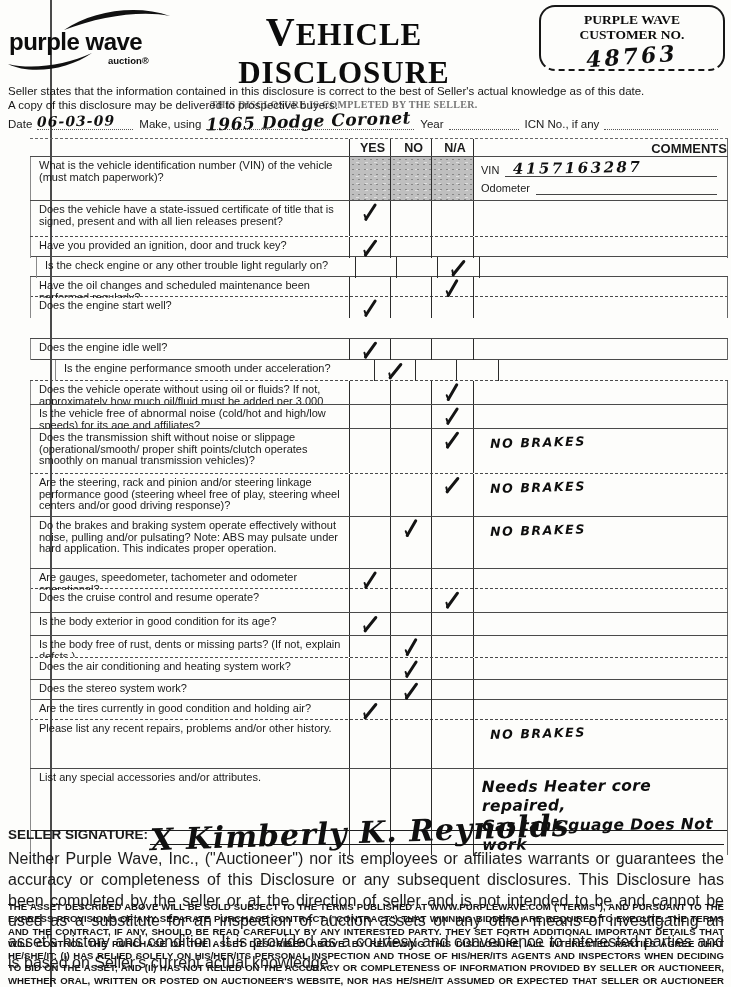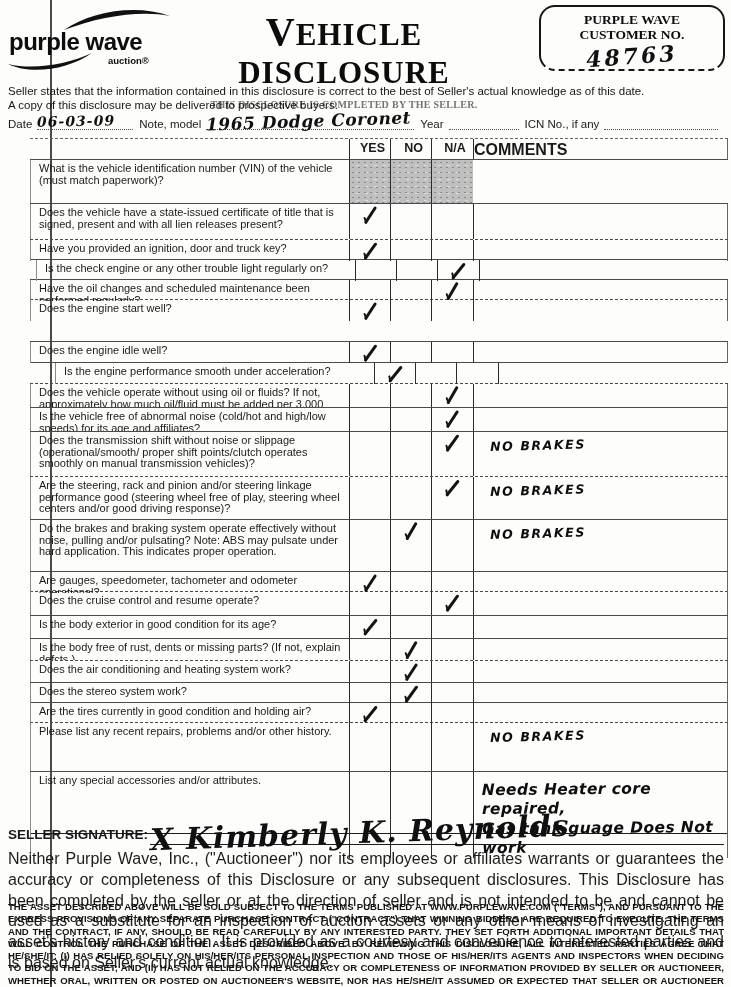--- a/index.html
+++ b/index.html
@@ -96,47 +96,61 @@
   <div class="intro">
     <div>Seller states that the information contained in this disclosure is correct to the best of Seller's actual knowledge as of this date.</div>
     <div>A copy of this disclosure may be delivered to prospective buyers.</div>
   </div>
 
   <div class="meta">
     <span class="lab">Date</span>
     <span class="line dline">
       <span class="hand hw-date">06-03-09</span>
     </span>
-    <span class="lab">Note, model</span>
+    <span class="lab">Make, using</span>
     <span class="line mline">
       <span class="hand hw-make">1965 Dodge Coronet</span>
     </span>
     <span class="lab">Year</span>
     <span class="line yline">
       <span class="hand hw-date"></span>
     </span>
     <span class="lab">ICN No., if any</span>
     <span class="line iline">
       <span class="hand hw-date"></span>
     </span>
   </div>
 
   <div class="vtable">
     <div class="trow thead">
       <div class="cell q"></div>
       <div class="cell c">YES</div>
       <div class="cell c">NO</div>
       <div class="cell c">N/A</div>
-      <div class="cell cm" style="font-weight:700;font-size:16px;padding:2px 0 0 0;">COMMENTS</div>
+      <div class="cell cm" style="font-weight:700;font-size:13px;padding:2px 0 0 0;text-align:right;">COMMENTS</div>
     </div>
   <div class="trow" style="min-height: 44px; height: 44px;">
       <div class="cell q">What is the vehicle identification number (VIN) of the vehicle (must match paperwork)?</div>
       <div class="cell c yescell shade"></div>
       <div class="cell c nocell shade"></div>
       <div class="cell c nacell shade"></div>
+      <div class="cell cm">
+          <div class="fline">
+            <span class="flab">VIN</span>
+            <span class="fval">
+              <span class="hand hw-vin">4157163287</span>
+            </span>
+          </div>
+          <div class="fline">
+            <span class="flab">Odometer</span>
+            <span class="fval">
+              <span class="hand hw-vin"></span>
+            </span>
+          </div>
+        </div>
     </div>
       <div class="trow" style="min-height: 36px; height: 36px;">
       <div class="cell q">Does the vehicle have a state-issued certificate of title that is signed, present and with all lien releases present?</div>
       <div class="cell c yescell">
           <span class="slash" style="transform: rotate(33deg);"></span>
         </div>
       <div class="cell c nocell"></div>
       <div class="cell c nacell"></div>
       <div class="cell cm"></div>
     </div>

